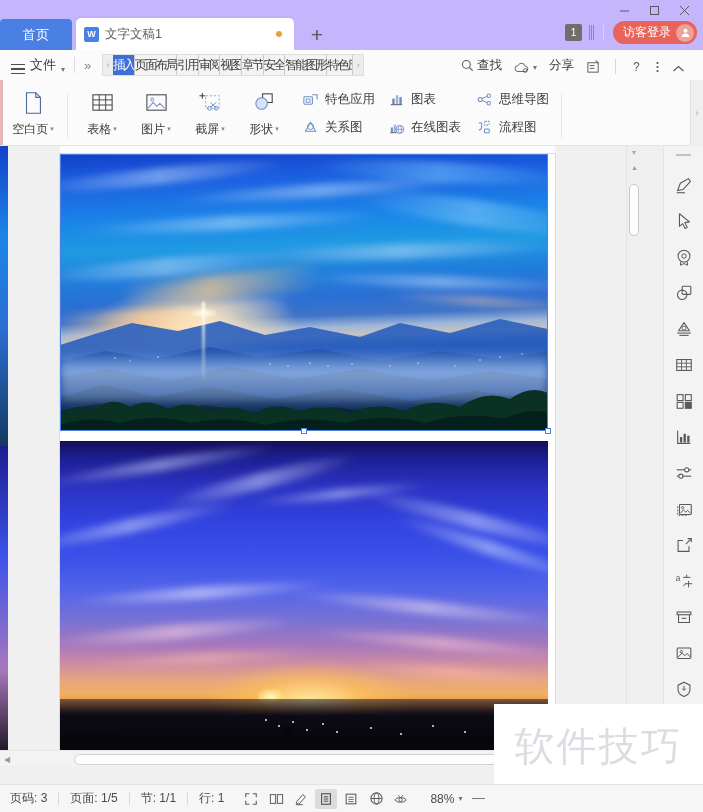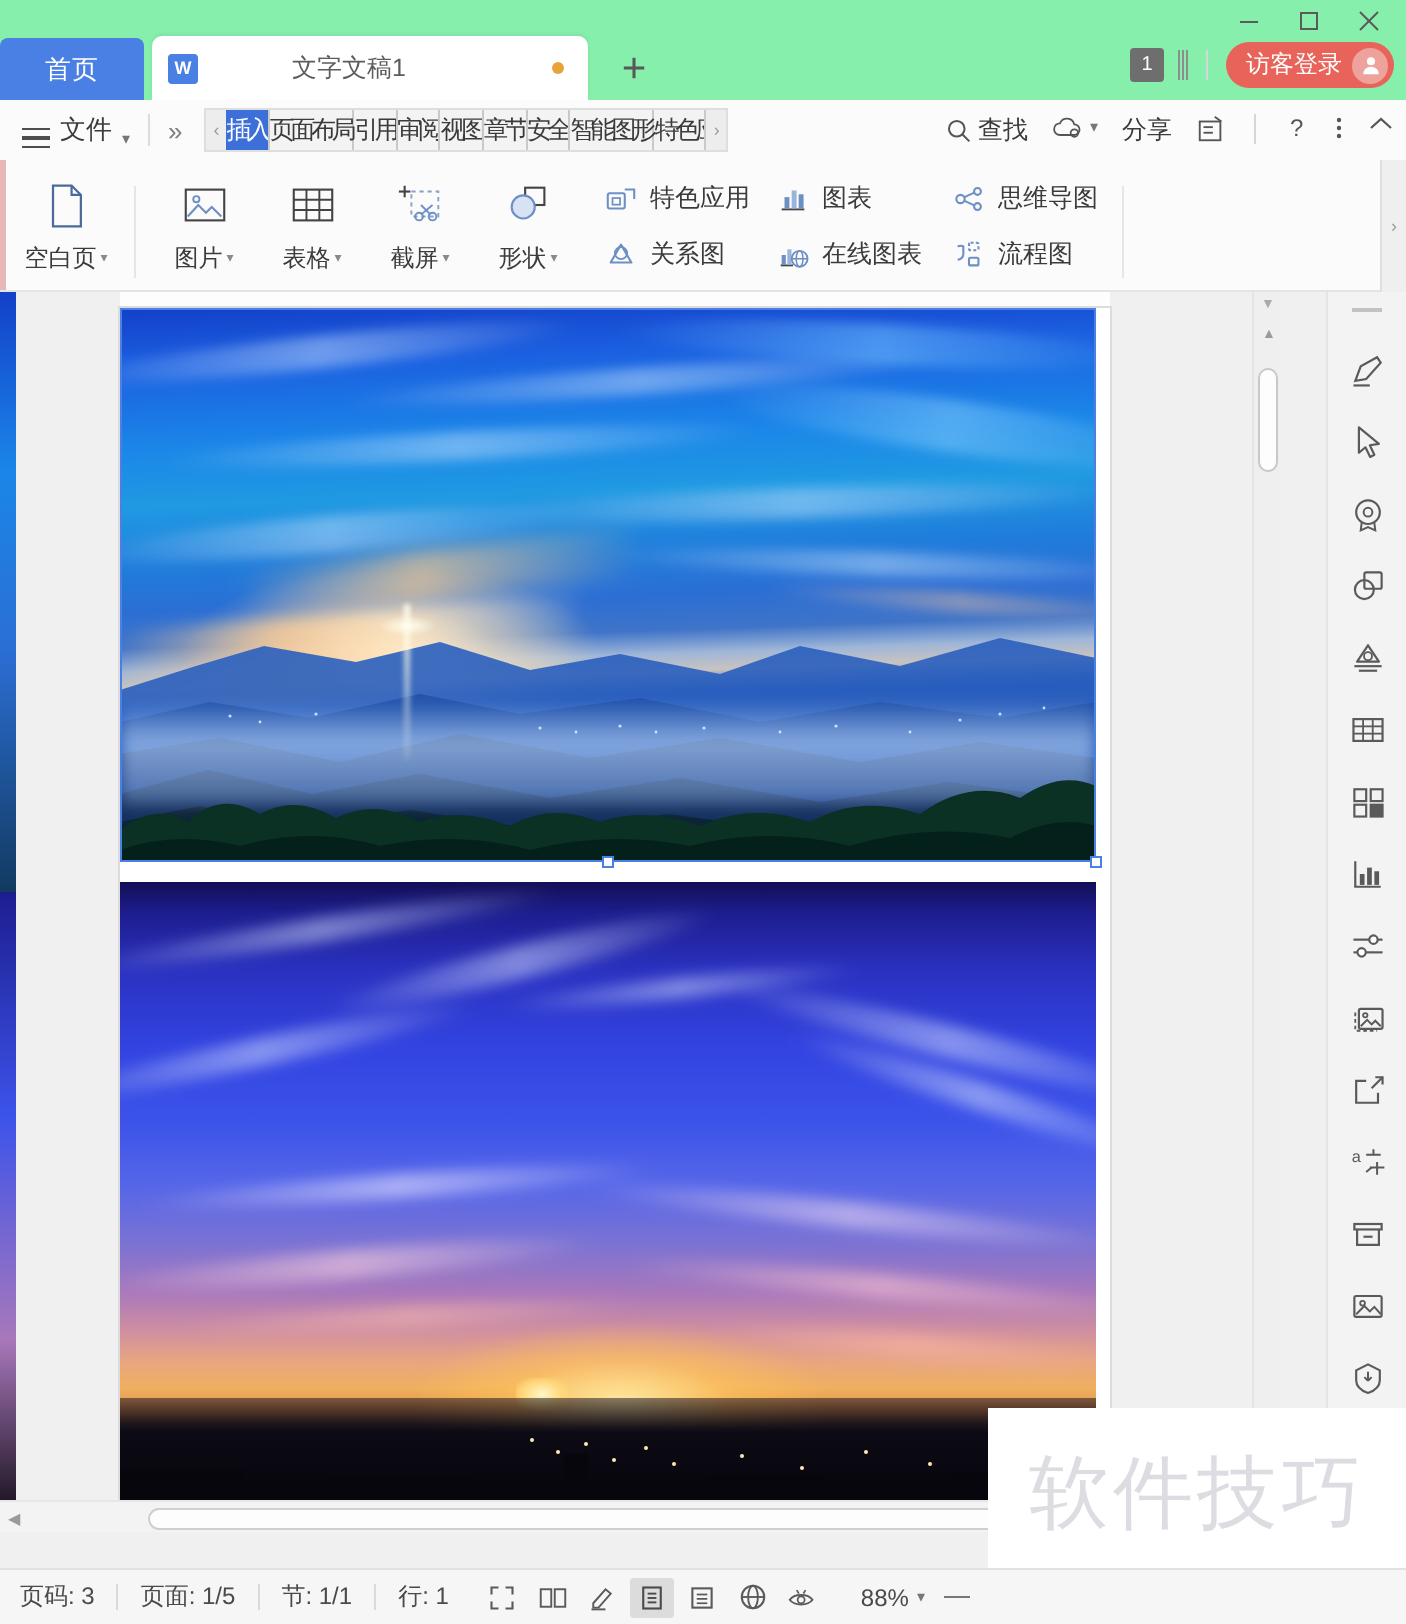--- a/index.html
+++ b/index.html
@@ -8,21 +8,21 @@
     font-family: "Liberation Sans", "DejaVu Sans", sans-serif;
     background: #f2f2f2;
     overflow: hidden;
     -webkit-font-smoothing: antialiased;
   }
   .app { position: relative; width: 703px; height: 812px; background: #f6f6f6; }
 
   
   .titlebar {
     position: absolute; top: 0; left: 0; width: 703px; height: 50px;
-    background: #86efac;
+    background: #c4b5fd;
   }
   .winctl { position: absolute; top: 0; right: 4px; height: 20px; display: flex; }
   .winctl-btn {
     width: 30px; height: 20px; display: flex; align-items: center; justify-content: center;
     color: #5a5a5a; font-size: 11px;
   }
   .winctl-btn svg { display: block; }
 
   .tabstrip { position: absolute; left: 0; top: 18px; height: 32px; display: flex; align-items: flex-end; }
   .tab-home {
@@ -34,21 +34,21 @@
     position: relative; margin-left: 4px; height: 32px; min-width: 218px;
     background: #fff; border-radius: 5px 5px 0 0;
     display: flex; align-items: center; padding: 0 8px;
     box-shadow: 0 -1px 2px rgba(0,0,0,.06);
   }
   .tab-wicon {
     width: 15px; height: 15px; background: #4a7fe3; border-radius: 2px;
     color: #fff; font-size: 9px; font-weight: bold;
     display: flex; align-items: center; justify-content: center; margin-right: 6px;
   }
-  .tab-doc-label { font-size: 12.5px; color: #5c5c5c; margin-left: 41px; }
+  .tab-doc-label { font-size: 12.5px; color: #5c5c5c; }
   .tab-dot {
     position: absolute; right: 12px; top: 13px;
     width: 6px; height: 6px; border-radius: 50%; background: #e8a33d;
   }
   .tab-plus {
     margin-left: 8px; width: 30px; height: 30px;
     display: flex; align-items: center; justify-content: center;
     font-size: 21px; color: #585858; font-weight: 300;
   }
   .tab-right { position: absolute; right: 6px; top: 21px; display: flex; align-items: center; gap: 7px; }
@@ -92,21 +92,21 @@
   }
   .tc-item {
     font-size: 12.5px; color: #3b3b3b; padding: 0 0px; height: 20px;
     display: flex; align-items: center; border-right: 1px solid #c9c9c9;
     letter-spacing: -2.2px; white-space: nowrap;
   }
   .tc-item:last-of-type { border-right: none; }
   .tc-item.active { background: #3d6fd8; color: #fff; }
   .tc-clip { overflow: hidden; max-width: 26px; }
 
-  .mb-right { margin-left: auto; display: flex; align-items: flex-start; gap: 12px; padding-right: 6px; }
+  .mb-right { margin-left: auto; display: flex; align-items: flex-end; gap: 12px; padding-right: 18px; }
   .mb-rit { display: flex; align-items: center; gap: 3px; font-size: 12.5px; color: #3b3b3b; }
   .mb-rit svg { display: block; }
 
   
   .ribbon {
     position: absolute; top: 80px; left: 0; width: 703px; height: 66px;
     background: #fbfbfb; border-bottom: 1px solid #e4e4e4;
     display: flex; align-items: center; overflow: hidden;
   }
   .rb-accent { position: absolute; left: 0; top: 0; width: 3px; height: 66px; background: #e8b8b8; }
@@ -441,41 +441,41 @@
       </div>
     </div>
 
     <span class="rb-sep"></span>
 
     <div class="rb-group">
       <div class="rb-big">
         <span class="ic">
           <svg width="25" height="25" viewBox="0 0 26 26">
               <rect x="3" y="5" width="20" height="16" fill="none" stroke="#444" stroke-width="1.1"></rect>
-              <circle cx="8.5" cy="10" r="1.6" fill="none" stroke="#6d8fc4" stroke-width="1"></circle>
-              <path d="M4 19l5.5-6 4 4 3-3 5 5" fill="none" stroke="#6d8fc4" stroke-width="1.1"></path>
-            </svg>
-        </span>
-        <span class="rb-lbl">
-          <span>图片</span>
-            <span class="ca">▾</span>
-        </span>
-      </div>
-      <div class="rb-big">
-        <span class="ic">
-          <svg width="25" height="25" viewBox="0 0 26 26">
-              <rect x="3" y="5" width="20" height="16" fill="none" stroke="#444" stroke-width="1.1"></rect>
               <line x1="3" y1="10.3" x2="23" y2="10.3" stroke="#444" stroke-width="1"></line>
               <line x1="3" y1="15.6" x2="23" y2="15.6" stroke="#444" stroke-width="1"></line>
               <line x1="9.6" y1="5" x2="9.6" y2="21" stroke="#444" stroke-width="1"></line>
               <line x1="16.3" y1="5" x2="16.3" y2="21" stroke="#444" stroke-width="1"></line>
             </svg>
         </span>
         <span class="rb-lbl">
           <span>表格</span>
+            <span class="ca">▾</span>
+        </span>
+      </div>
+      <div class="rb-big">
+        <span class="ic">
+          <svg width="25" height="25" viewBox="0 0 26 26">
+              <rect x="3" y="5" width="20" height="16" fill="none" stroke="#444" stroke-width="1.1"></rect>
+              <circle cx="8.5" cy="10" r="1.6" fill="none" stroke="#6d8fc4" stroke-width="1"></circle>
+              <path d="M4 19l5.5-6 4 4 3-3 5 5" fill="none" stroke="#6d8fc4" stroke-width="1.1"></path>
+            </svg>
+        </span>
+        <span class="rb-lbl">
+          <span>图片</span>
             <span class="ca">▾</span>
         </span>
       </div>
       <div class="rb-big">
         <span class="ic">
           <svg width="25" height="25" viewBox="0 0 26 26">
               <rect x="8" y="6" width="14" height="13" fill="none" stroke="#8aa2c8" stroke-width="1" stroke-dasharray="2.2 2"></rect>
               <line x1="4.5" y1="3" x2="4.5" y2="9" stroke="#444" stroke-width="1.1"></line>
               <line x1="1.5" y1="6" x2="7.5" y2="6" stroke="#444" stroke-width="1.1"></line>
               <circle cx="12" cy="19" r="2" fill="none" stroke="#6d8fc4" stroke-width="1"></circle>

